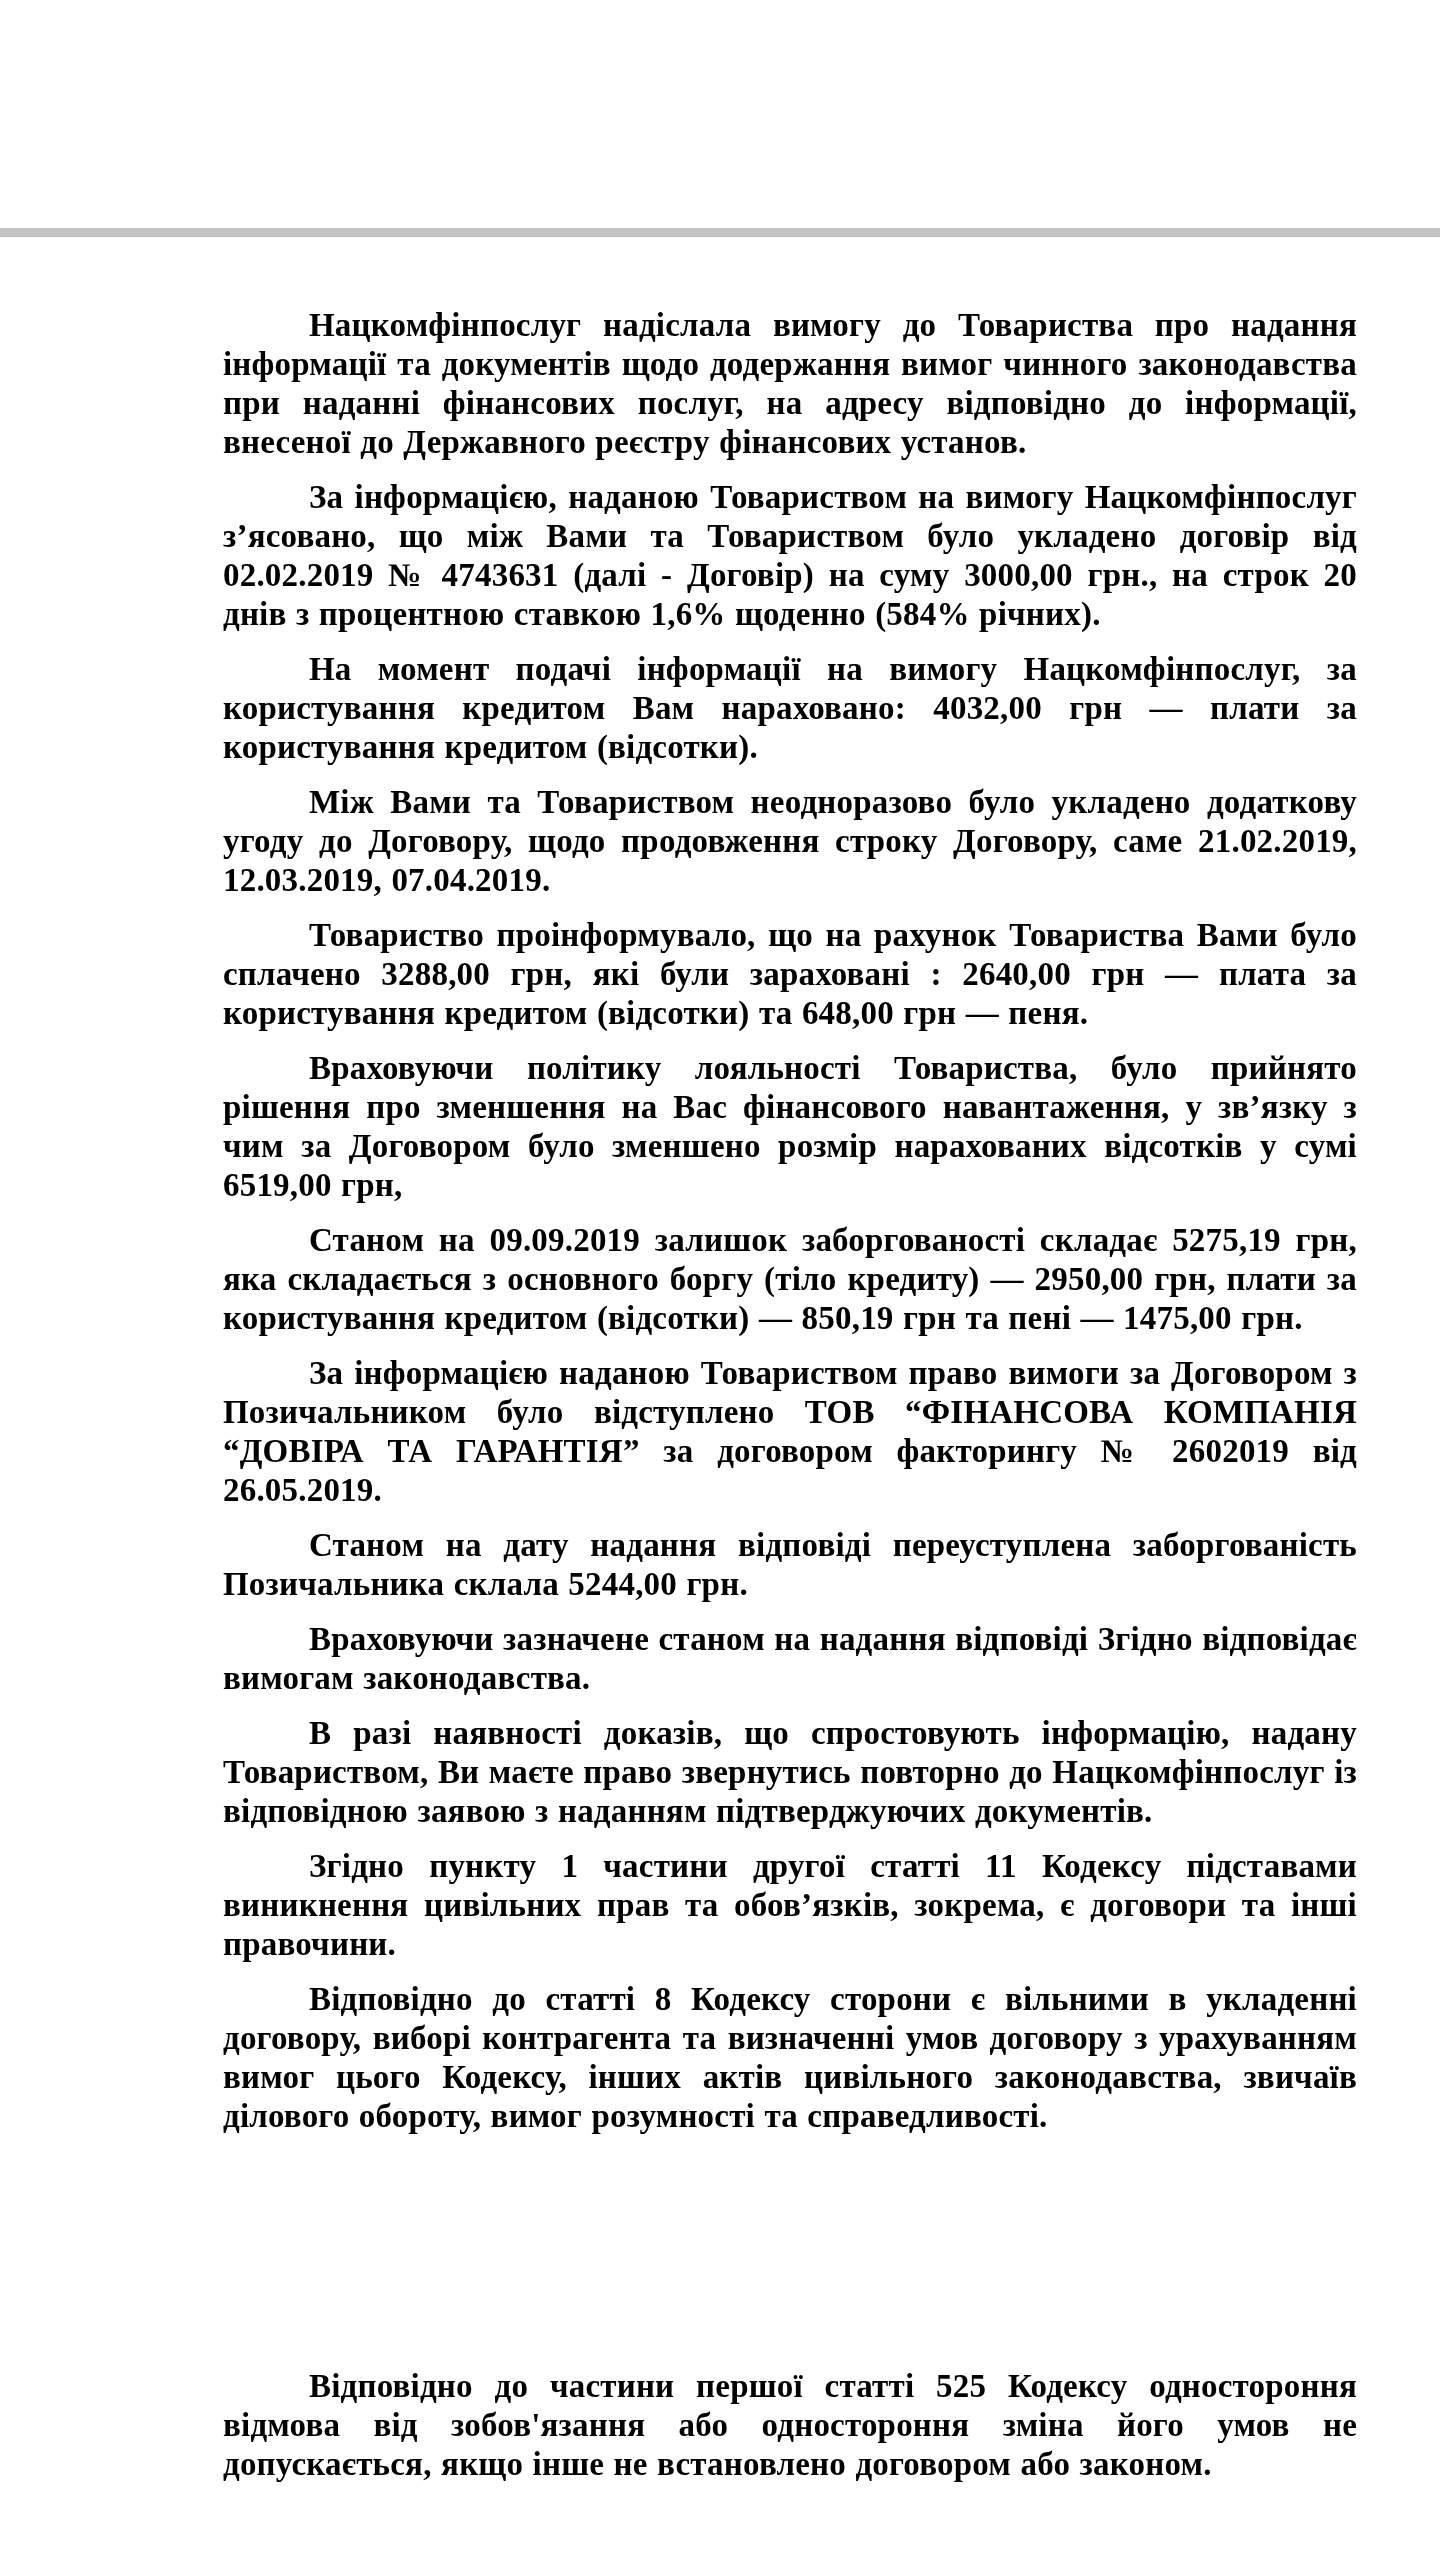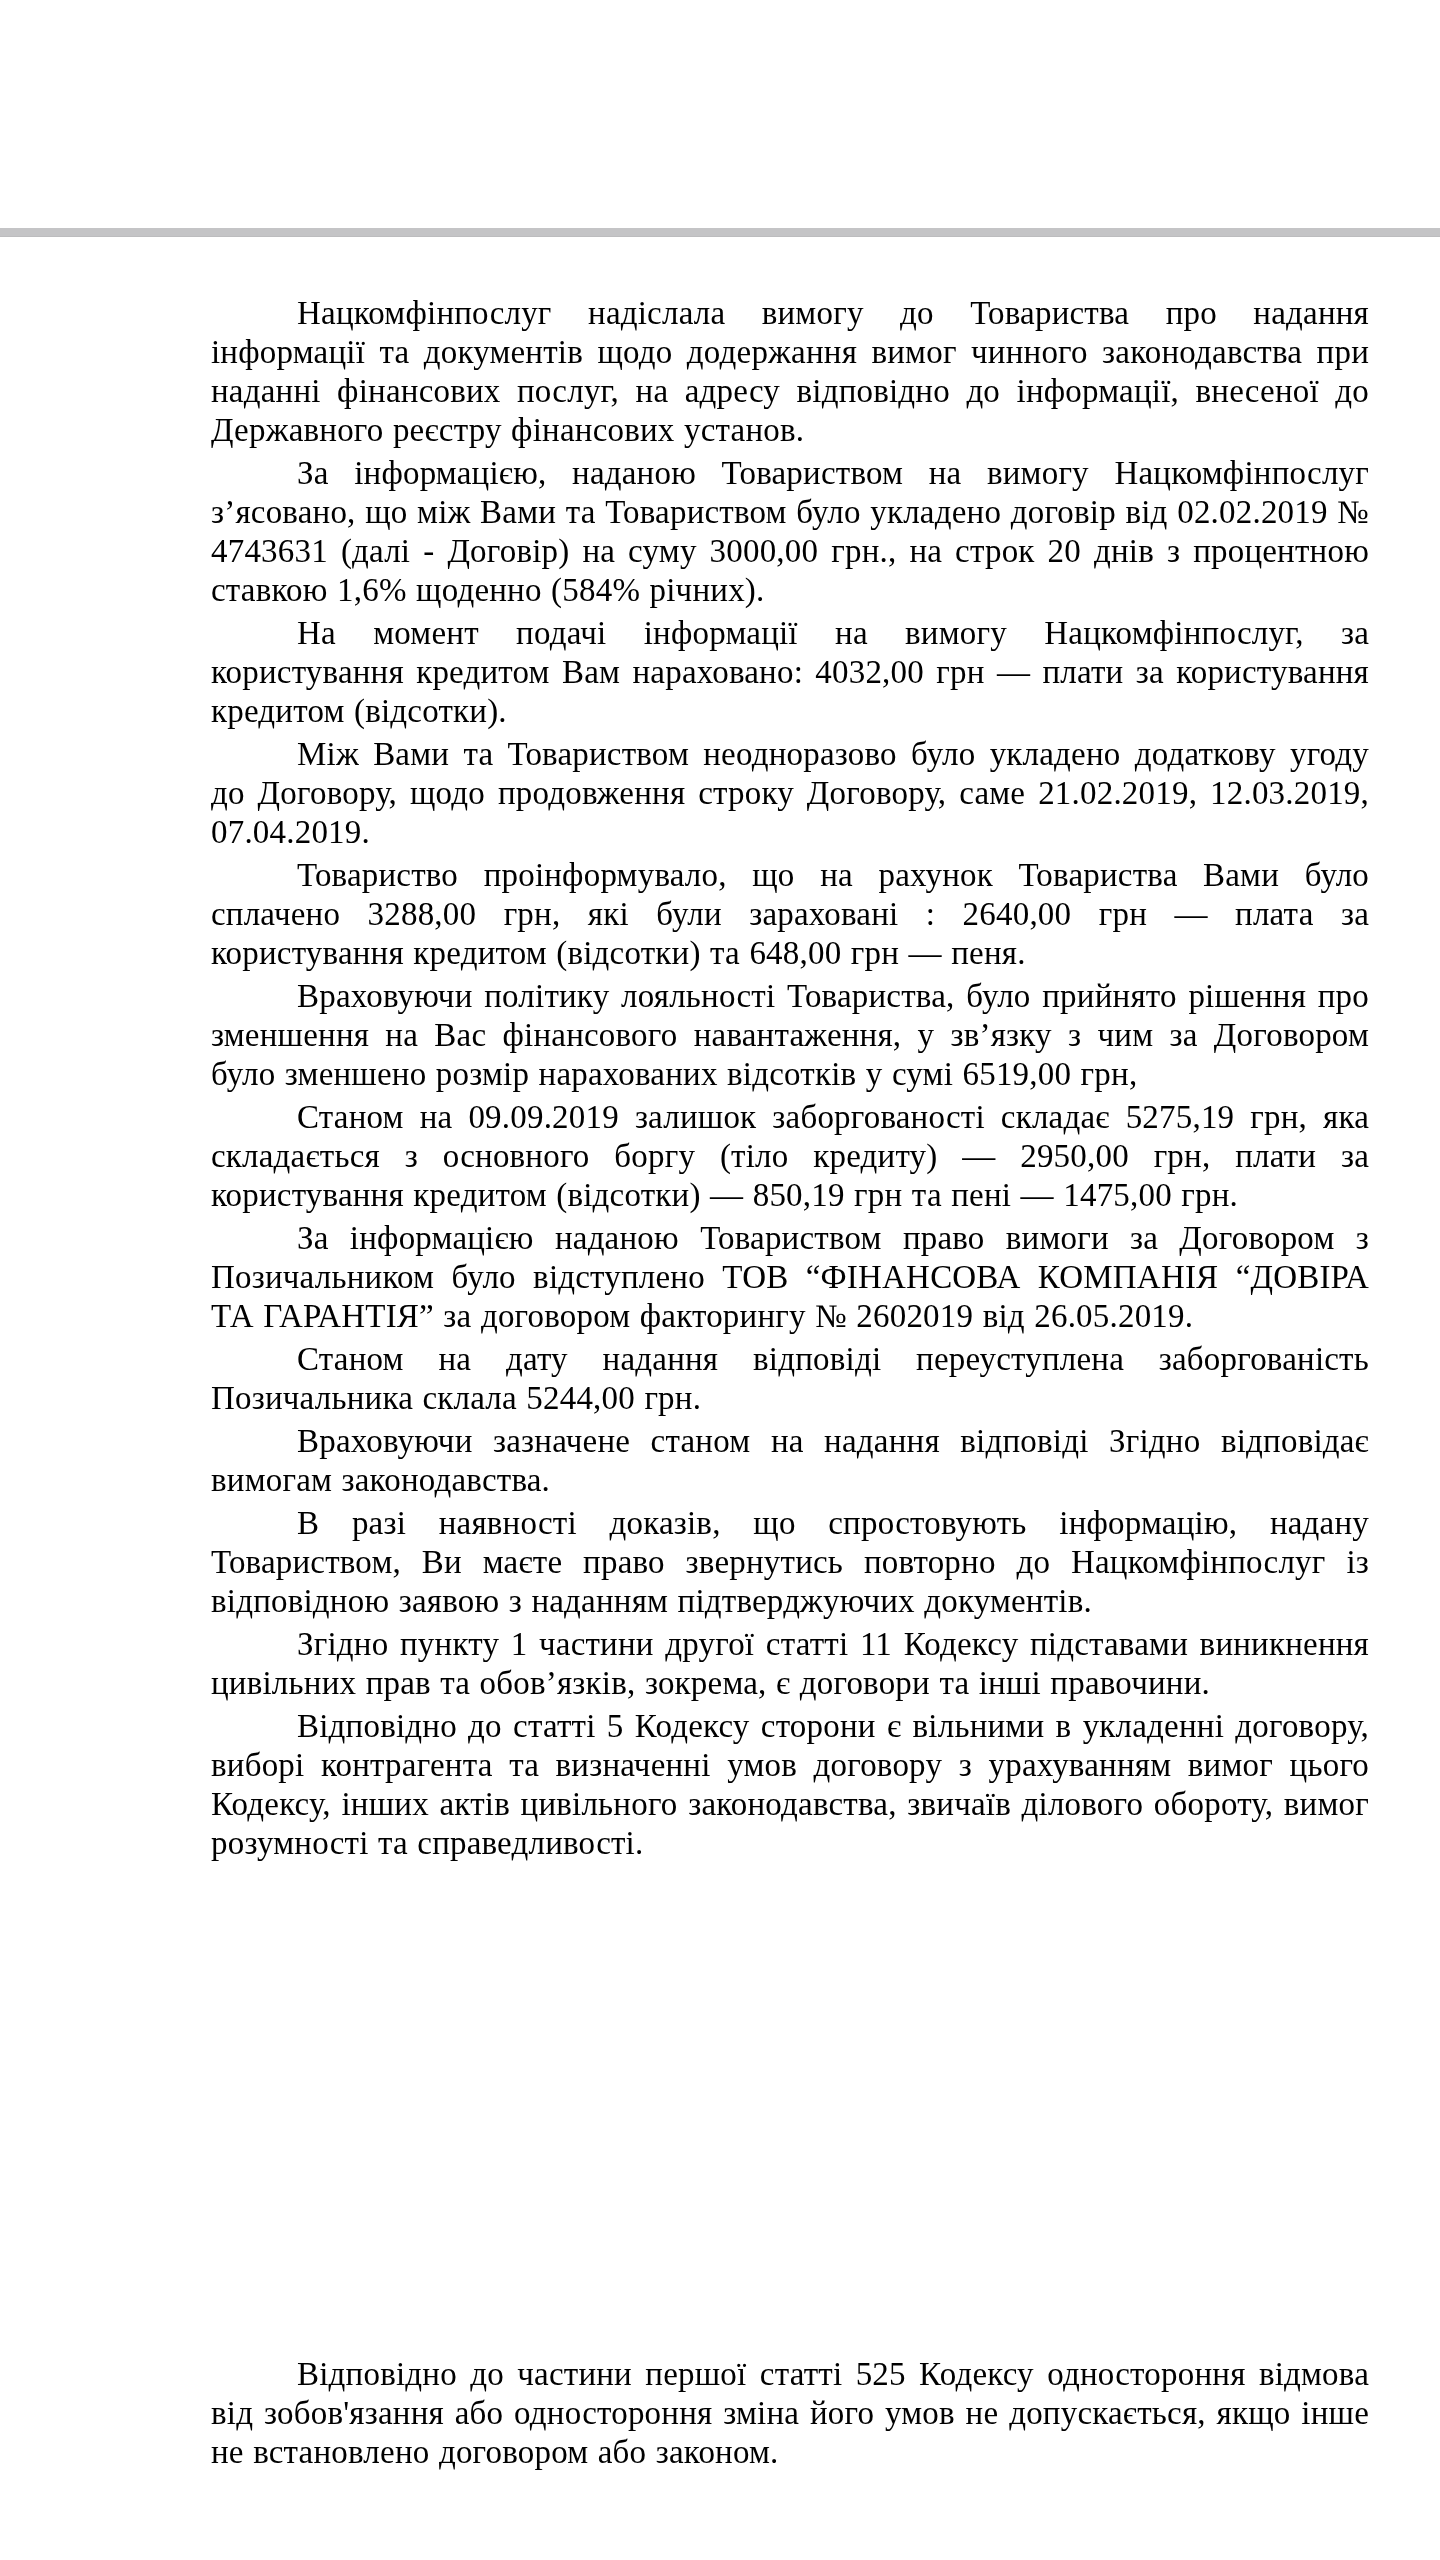--- a/index.html
+++ b/index.html
@@ -25,46 +25,47 @@
     border-bottom: 1px solid #bcbcbe;
   }
   .text-block {
     position: absolute;
     left: 207px;
     width: 1166px;
   }
   .text-block-page1 { top: 290px; }
   .text-block-page2 { top: 2351px; }
   .text-block p {
-    margin: 4px;
+    margin: 16px;
     padding: 0;
     font-size: 33px;
     line-height: 39px;
     text-align: justify;
     text-indent: 86px;
     letter-spacing: 0.2px;
     word-spacing: 1px;
+    font-weight: bold;
   }
 </style>
 </head>
 <body>
 
 <div class="page-separator"></div>
 
 <div class="text-block text-block-page1">
   <p>Нацкомфінпослуг надіслала вимогу до Товариства про надання інформації та документів щодо додержання вимог чинного законодавства при наданні фінансових послуг, на адресу відповідно до інформації, внесеної до Державного реєстру фінансових установ.</p>
   <p>За інформацією, наданою Товариством на вимогу Нацкомфінпослуг з’ясовано, що між Вами та Товариством було укладено договір від 02.02.2019 № 4743631 (далі - Договір) на суму 3000,00 грн., на строк 20 днів з процентною ставкою 1,6% щоденно (584% річних).</p>
   <p>На момент подачі інформації на вимогу Нацкомфінпослуг, за користування кредитом Вам нараховано: 4032,00 грн — плати за користування кредитом (відсотки).</p>
   <p>Між Вами та Товариством неодноразово було укладено додаткову угоду до Договору, щодо продовження строку Договору, саме 21.02.2019, 12.03.2019, 07.04.2019.</p>
   <p>Товариство проінформувало, що на рахунок Товариства Вами було сплачено 3288,00 грн, які були зараховані : 2640,00 грн — плата за користування кредитом (відсотки) та 648,00 грн — пеня.</p>
   <p>Враховуючи політику лояльності Товариства, було прийнято рішення про зменшення на Вас фінансового навантаження, у зв’язку з чим за Договором було зменшено розмір нарахованих відсотків у сумі 6519,00 грн,</p>
   <p>Станом на 09.09.2019 залишок заборгованості складає 5275,19 грн, яка складається з основного боргу (тіло кредиту) — 2950,00 грн, плати за користування кредитом (відсотки) — 850,19 грн та пені — 1475,00 грн.</p>
   <p>За інформацією наданою Товариством право вимоги за Договором з Позичальником було відступлено ТОВ “ФІНАНСОВА КОМПАНІЯ “ДОВІРА ТА ГАРАНТІЯ” за договором факторингу № 2602019 від 26.05.2019.</p>
   <p>Станом на дату надання відповіді переуступлена заборгованість Позичальника склала 5244,00 грн.</p>
   <p>Враховуючи зазначене станом на надання відповіді Згідно відповідає вимогам законодавства.</p>
   <p>В разі наявності доказів, що спростовують інформацію, надану Товариством, Ви маєте право звернутись повторно до Нацкомфінпослуг із відповідною заявою з наданням підтверджуючих документів.</p>
   <p>Згідно пункту 1 частини другої статті 11 Кодексу підставами виникнення цивільних прав та обов’язків, зокрема, є договори та інші правочини.</p>
-  <p>Відповідно до статті 5 Кодексу сторони є вільними в укладенні договору, виборі контрагента та визначенні умов договору з урахуванням вимог цього Кодексу, інших актів цивільного законодавства, звичаїв ділового обороту, вимог розумності та справедливості.</p>
+  <p>Відповідно до статті 8 Кодексу сторони є вільними в укладенні договору, виборі контрагента та визначенні умов договору з урахуванням вимог цього Кодексу, інших актів цивільного законодавства, звичаїв ділового обороту, вимог розумності та справедливості.</p>
 </div>
 
 <div class="text-block text-block-page2">
   <p>Відповідно до частини першої статті 525 Кодексу одностороння відмова від зобов'язання або одностороння зміна його умов не допускається, якщо інше не встановлено договором або законом.</p>
 </div>
 
 </body></html>

